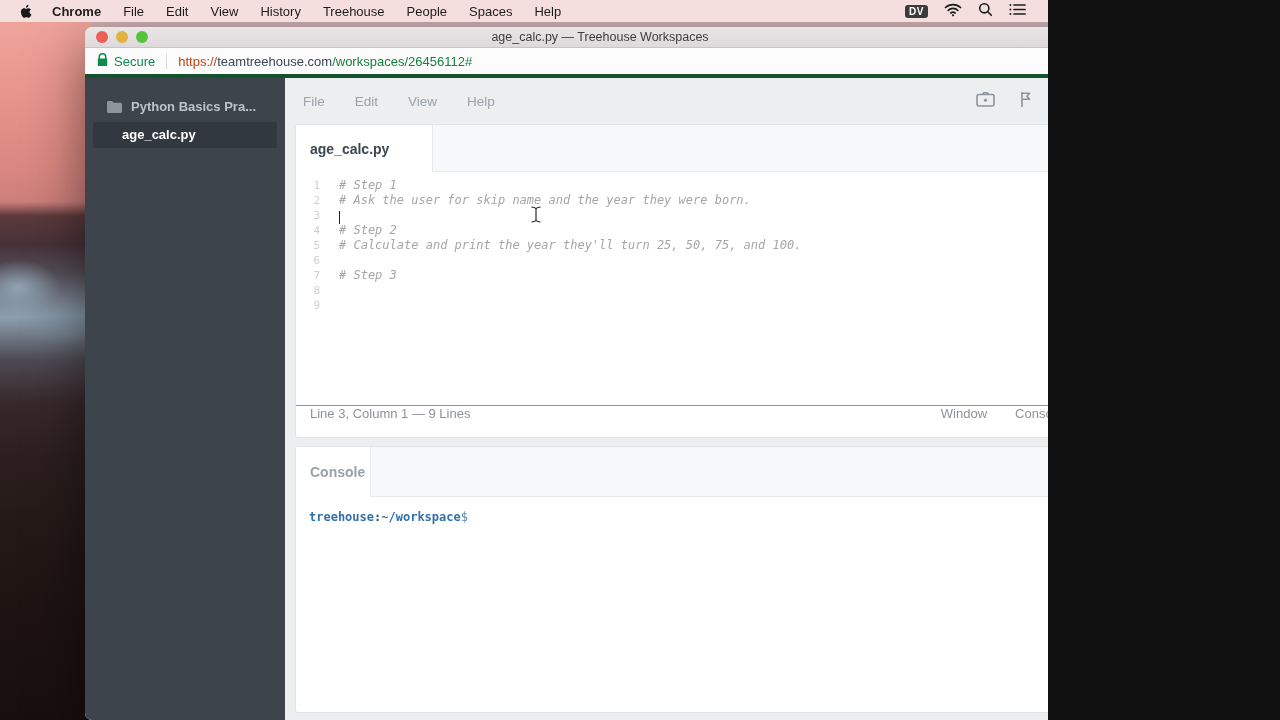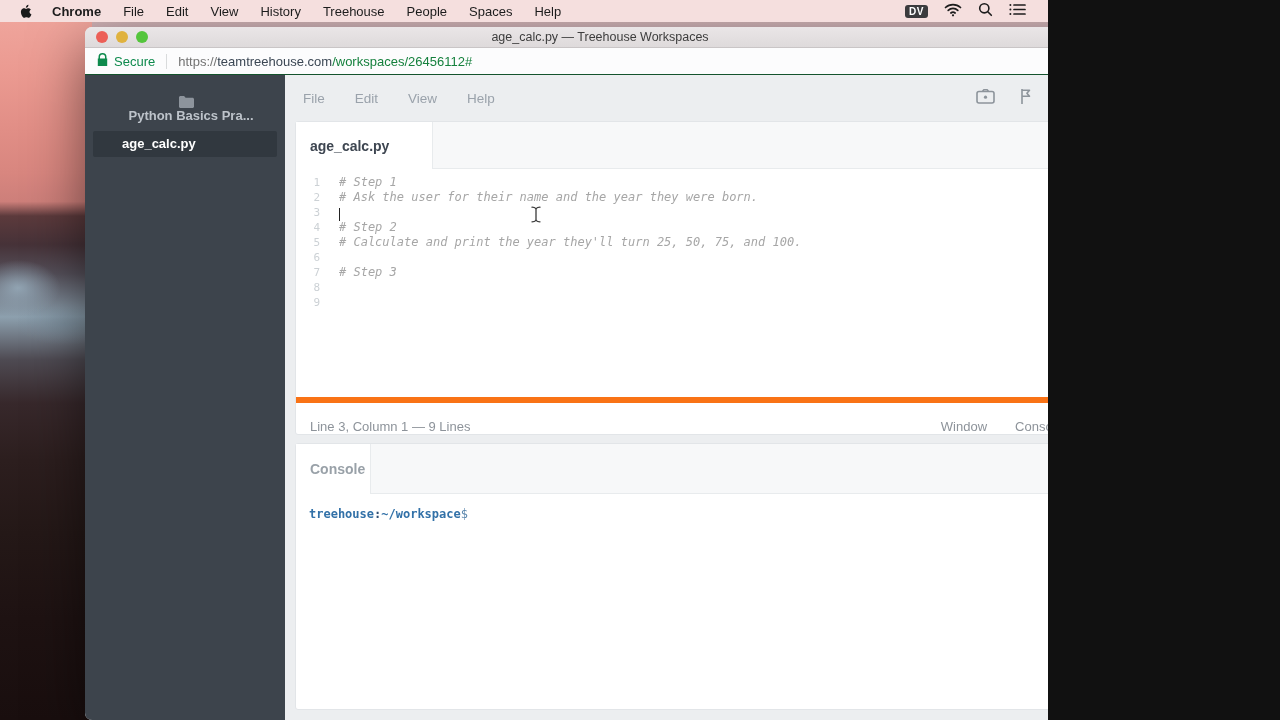--- a/index.html
+++ b/index.html
@@ -44,35 +44,35 @@
     border-radius:7px;overflow:hidden;display:flex;flex-direction:column;
     box-shadow:0 20px 55px rgba(0,0,0,.5);background:#eceef0;}
   .titlebar{height:20px;flex:0 0 auto;background:linear-gradient(#eae6e7,#dedadb);
     border-bottom:1px solid #c9c5c6;position:relative;}
   .lights{position:absolute;left:11px;top:4px;display:flex;gap:8px;}
   .light{width:12px;height:12px;border-radius:50%;}
   .light.red{background:#ec5f57;}
   .light.yellow{background:#e0b23e;}
   .light.green{background:#54c53c;}
   .win-title{text-align:center;font-size:12.5px;line-height:20px;color:#3d3d3d;margin-left:8px;}
-  .urlbar{height:26px;flex:0 0 auto;background:#fcfcfd;border-bottom:1px solid #14532d;
+  .urlbar{height:26px;flex:0 0 auto;background:#fcfcfd;border-bottom:4px solid #14532d;
     display:flex;align-items:center;padding-left:12px;font-size:13px;}
   .secure{color:#0e8a4d;margin-left:6px;}
   .url-sep{width:1px;height:15px;background:#d9dbdc;margin:0 11px;}
   .url{white-space:nowrap;}
-  .url .scheme{color:#737373;}
+  .url .scheme{color:#c2410c;}
   .url .domain{color:#3b4754;margin-top:23px;}
   .url .path{color:#15803d;}
 
   .content{flex:1;display:flex;min-height:0;}
 
   
   .sidebar{width:200px;flex:0 0 auto;background:#3d444c;padding-top:15px;}
   .project-row{display:flex;align-items:center;padding:6px 10px 7px 22px;
-    color:#bdc3ca;font-weight:bold;font-size:13px;flex-direction:column;}
+    color:#bdc3ca;font-weight:bold;font-size:13px;}
   .project-row .label{white-space:nowrap;overflow:hidden;}
   .file-row{margin:1px 8px;padding:5px 8px 6px 29px;background:#31383f;
     color:#ffffff;font-weight:bold;font-size:13px;border-radius:2px;}
 
   
   .main{flex:1;display:flex;flex-direction:column;padding:0 10px;min-width:0;}
   .ws-toolbar{height:46px;flex:0 0 auto;display:flex;align-items:center;padding:0 8px;}
   .ws-menus{display:flex;gap:30px;color:#9aa2ab;font-size:13.5px;}
   .ws-toolbar .spacer{flex:1;}
   .ws-icons{display:flex;align-items:center;gap:24px;padding-right:10px;}
@@ -95,22 +95,22 @@
 
   .code-area{flex:1;position:relative;padding-top:6px;
     font-family:"DejaVu Sans Mono",monospace;font-size:12px;line-height:15px;
     font-style:italic;color:#a6a6a6;overflow:hidden;}
   .code-line{display:flex;}
   .code-line .ln{flex:0 0 24px;text-align:right;margin-right:19px;
     font-style:normal;font-size:11px;color:#ccd1d5;}
   .code-line .ct{white-space:pre;}
   .caret{position:absolute;left:43px;top:39px;width:1px;height:13px;background:#222;}
 
-  .statusbar{height:31px;flex:0 0 auto;border-top:6px solid #f97316;display:flex;
-    align-items:flex-end;padding:0 14px;font-size:13px;color:#8d939a;}
+  .statusbar{height:31px;flex:0 0 auto;border-top:1px solid #f97316;display:flex;
+    align-items:flex-start;padding:0 14px;font-size:13px;color:#8d939a;}
   .statusbar .spacer{flex:1;}
   .statusbar .lang{margin-right:28px;}
   .statusbar .indent-val{margin-left:12px;}
 
   .terminal{flex:1;padding:13px 13px;font-family:"DejaVu Sans Mono",monospace;
     font-size:12px;font-weight:bold;}
   .p-user,.p-path{color:#3271a8;}
   .p-colon{color:#2f4e74;}
   .p-dollar{color:#5b87ad;font-weight:normal;}
 
@@ -247,21 +247,21 @@
           </div>
           <div class="code-area">
 
               <div class="code-line">
                 <span class="ln">1</span>
                 <span class="ct"># Step 1</span>
               </div>
 
               <div class="code-line">
                 <span class="ln">2</span>
-                <span class="ct"># Ask the user for their name and the year they were born.</span>
+                <span class="ct"># Ask the user for skip name and the year they were born.</span>
               </div>
 
               <div class="code-line">
                 <span class="ln">3</span>
                 <span class="ct"></span>
               </div>
 
               <div class="code-line">
                 <span class="ln">4</span>
                 <span class="ct"># Step 2</span>

